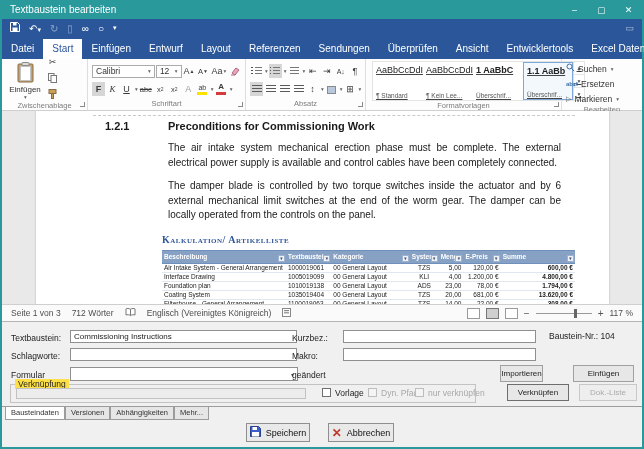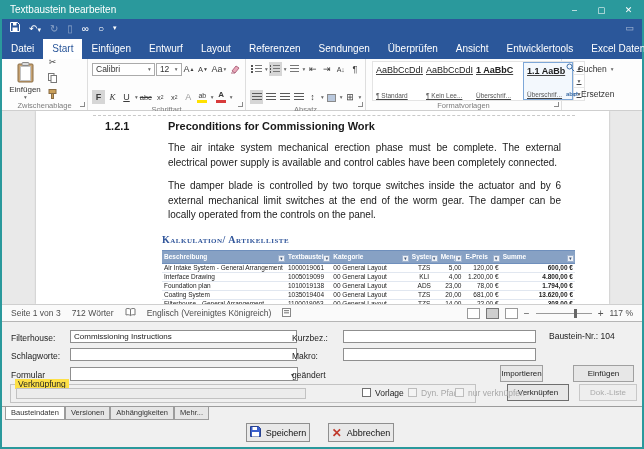--- a/index.html
+++ b/index.html
@@ -26,21 +26,21 @@
   .tabrow{height:22px;display:flex;align-items:flex-end;font-size:10px;}
   .rtab{padding:4px 9px 5px;white-space:nowrap;cursor:default;}
   .rtab.active{background:#fff;color:var(--ribbon);}
 
   
   .ribbon-content{height:52px;background:#fdfdfd;display:flex;border-bottom:1px solid #cfcfcf;color:#444;flex:none;}
   .rgroup{display:flex;flex-direction:column;border-right:1px solid #dedede;position:relative;}
   .rgroup-body{flex:1;display:flex;align-items:center;padding:2px 4px 0 4px;}
   .rgroup-label{height:11px;font-size:7.5px;color:#7d7d7d;text-align:center;line-height:10px;}
   .launcher{position:absolute;right:2px;bottom:3px;width:5px;height:5px;border-right:1px solid #8a8a8a;border-bottom:1px solid #8a8a8a;}
-  .cols{display:flex;flex-direction:column;justify-content:center;gap:12px;}
+  .cols{display:flex;flex-direction:column;justify-content:center;gap:2px;}
   .rowline{display:flex;align-items:center;gap:1px;height:16px;}
   .sbtn{min-width:13px;height:14px;display:inline-flex;align-items:center;justify-content:center;font-size:9px;padding:0 1px;color:#3b3b3b;}
   .sbtn.on{background:#d6d6d6;}
   .dd{font-size:5.5px;color:#666;margin-left:1px;}
   .combo{border:1px solid #ababab;background:#fff;font-size:8.5px;height:13px;display:flex;align-items:center;padding:0 3px;color:#333;}
   .combo .dd{margin-left:auto;}
   .paste{display:flex;flex-direction:column;align-items:center;width:38px;font-size:8px;color:#333;margin-right:2px;}
   .clipcol{display:flex;flex-direction:column;gap:2px;margin-top:-6px;}
   .mini{display:inline-flex;align-items:center;}
   .bars{width:10px;height:9px;background:repeating-linear-gradient(to bottom,#5a5a5a 0 1px,transparent 1px 3px);}
@@ -94,21 +94,21 @@
   .flabel{position:absolute;white-space:nowrap;}
   .finput{position:absolute;height:13px;border:1px solid #8f8f8f;background:#fff;font-size:8px;padding:0 3px;font-family:"Liberation Sans",sans-serif;color:#222;}
   .combo2{position:absolute;height:14px;border:1px solid #8f8f8f;background:#fff;display:flex;align-items:center;padding:0 3px;font-size:8px;}
   .combo2 .dd{margin-left:auto;font-size:6px;color:#555;}
   .robox{position:absolute;height:13px;border:1px solid #c2c2c2;background:#ececec;color:#9a9a9a;font-size:7.5px;display:flex;align-items:center;padding:0 3px;}
   .btn{position:absolute;height:17px;background:#e7e7e7;border:1px solid #a0a0a0;font-size:8px;display:flex;align-items:center;justify-content:center;color:#222;cursor:default;}
   .btn.disabled{color:#aaa;background:#eee;border-color:#c8c8c8;}
   .groupbox{position:absolute;border:1px solid #c3c3c3;}
   .groupbox-label{position:absolute;background:#fde047;padding:0 3px;text-align:center;}
   .cb{display:inline-block;width:9px;height:9px;border:1px solid #707070;background:#fff;vertical-align:-1px;margin-right:4px;}
-  .cbitem{position:absolute;white-space:nowrap;margin-left:40px;}
+  .cbitem{position:absolute;white-space:nowrap;}
   .cbitem.disabled{color:#a8a8a8;} .cbitem.disabled .cb{border-color:#bdbdbd;background:#f4f4f4;}
   .ftabs{position:absolute;left:0;right:0;top:84px;border-top:1px solid #9c9c9c;height:14px;display:flex;padding-left:3px;}
   .ftab{border:1px solid #9c9c9c;border-top:none;padding:1px 5px 2px;font-size:7.5px;background:#e6e6e6;color:#333;white-space:nowrap;}
   .ftab.active{background:#fff;}
   .bigbtn{position:absolute;height:19px;background:#e9e9e9;border:1px solid #8f8f8f;display:flex;align-items:center;justify-content:center;gap:5px;font-size:9px;color:#111;cursor:default;}
   .xmark{color:var(--cancel_icon);font-weight:bold;font-size:12px;line-height:1;}
 </style>
 </head>
 <body>
 
@@ -466,21 +466,21 @@
       <span class="zbtn">−</span>
       <span class="ztrack">
           <span class="zthumb"></span>
         </span>
       <span class="zbtn">+</span>
       <span>117 %</span>
     </div>
   </div>
 
   <div class="formpanel">
-    <span class="flabel" style="left:9px;top:11px">Filterhouse:</span>
+    <span class="flabel" style="left:9px;top:11px">Textbaustein:</span>
     <input class="finput" style="left: 68px; top: 8px; width: 227px;" value="Commissioning Instructions">
     <span class="flabel" style="left:290px;top:11px">Kurzbez.:</span>
     <input class="finput" style="left: 341px; top: 8px; width: 193px;" value="">
     <span class="flabel" style="left:547px;top:9px"><span>Baustein-Nr.:</span> <span>104</span></span>
 
     <span class="flabel" style="left:9px;top:29px">Schlagworte:</span>
     <input class="finput" style="left: 68px; top: 26px; width: 227px;" value="">
     <span class="flabel" style="left:290px;top:29px">Makro:</span>
     <input class="finput" style="left: 341px; top: 26px; width: 193px;" value="">
 

